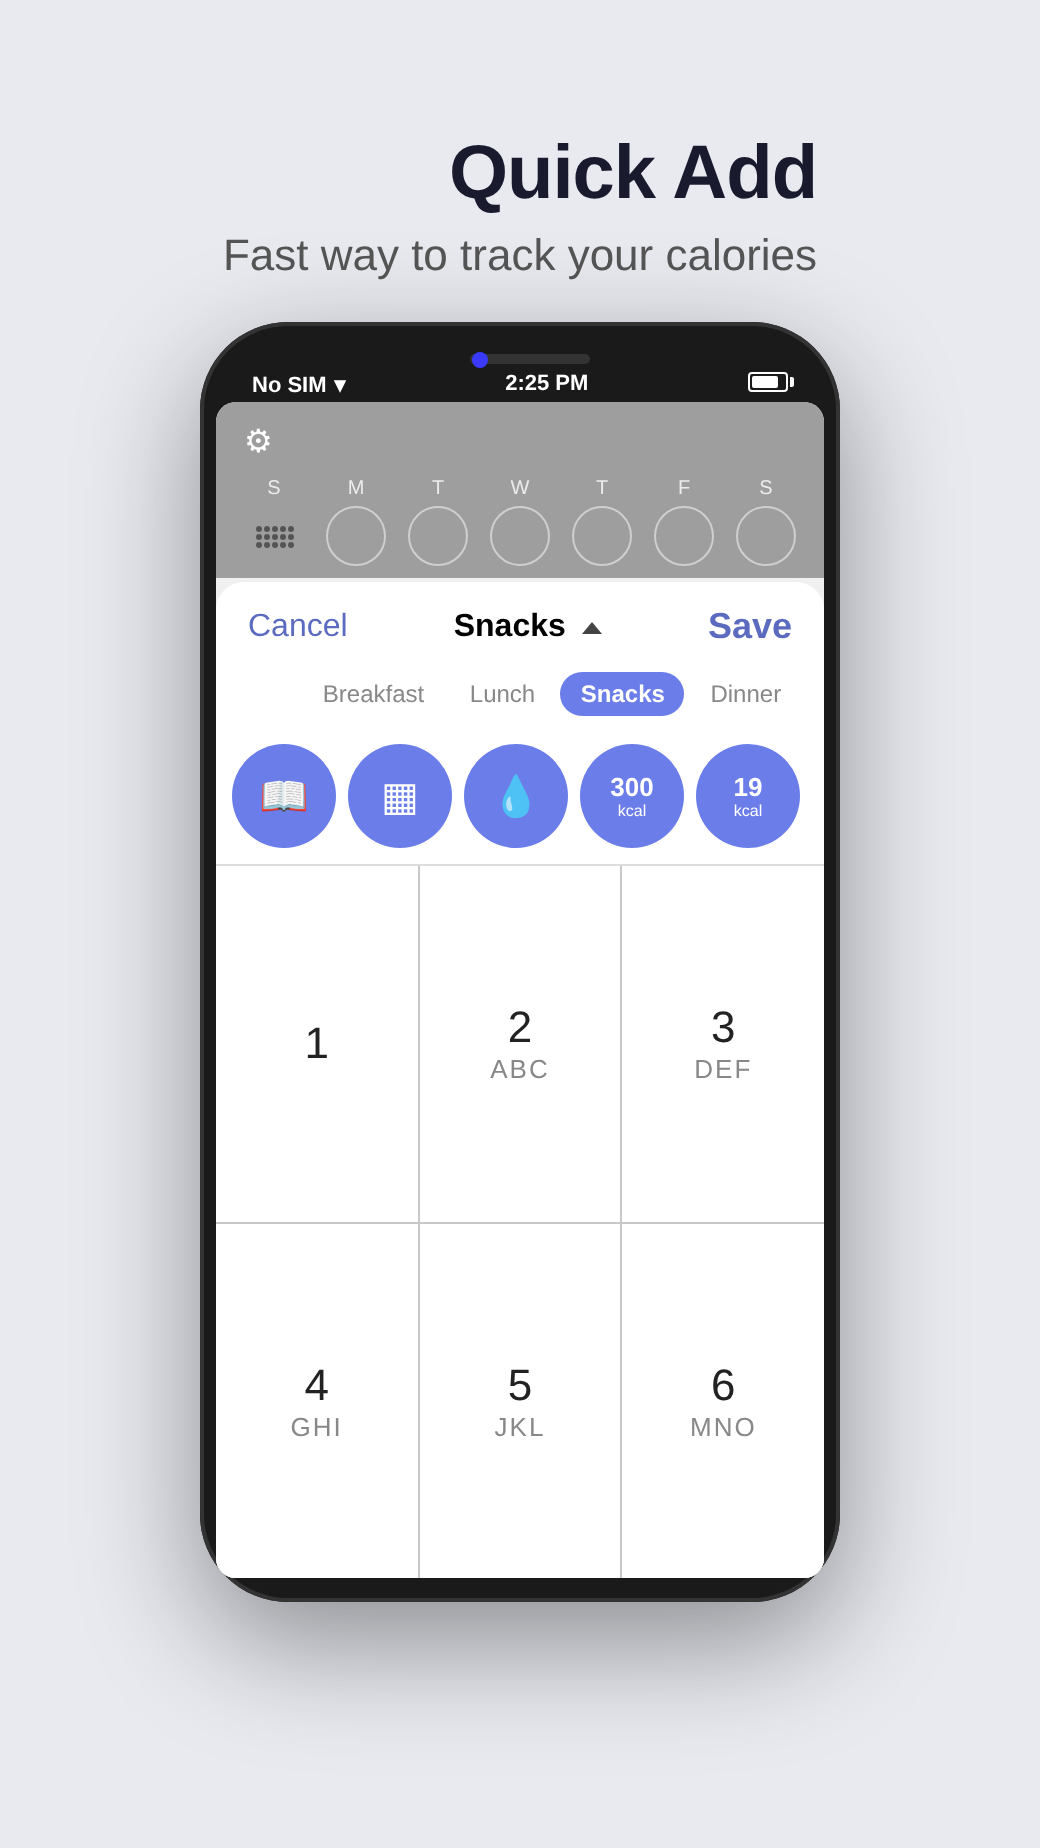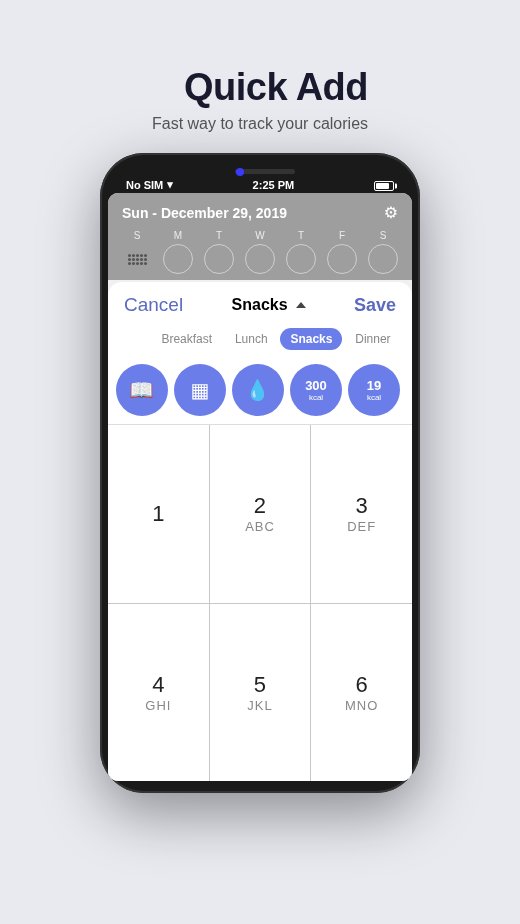--- a/index.html
+++ b/index.html
@@ -21,21 +21,21 @@
     }
 
     .main-title {
       font-size: 38px;
       font-weight: 800;
       color: #1a1a2e;
       letter-spacing: -0.5px;
     }
 
     .subtitle {
-      font-size: 16px;
+      font-size: 22px;
       color: #555;
       margin-top: 6px;
       font-weight: 400;
     }
 
     
     .phone-shell {
       width: 320px;
       height: 640px;
       background: #1a1a1a;
@@ -72,21 +72,21 @@
       background: #333;
       border-radius: 3px;
       margin-left: 10px;
     }
 
     
     .status-bar {
       width: 100%;
       display: flex;
       justify-content: space-between;
-      align-items: flex-end;
+      align-items: flex-start;
       padding: 2px 18px;
       color: white;
       font-size: 11px;
       font-weight: 600;
     }
     .status-left { display: flex; align-items: center; gap: 4px; }
     .wifi-icon { font-size: 11px; }
     .status-time { font-size: 11px; font-weight: 600; }
     .status-right { display: flex; align-items: center; gap: 3px; }
     .battery-icon {
@@ -203,21 +203,21 @@
 
     
     .modal-top {
       display: flex;
       justify-content: space-between;
       align-items: center;
       padding: 12px 16px 6px;
     }
     .cancel-btn {
       color: #5b6bbf;
-      font-size: 19px;
+      font-size: 16px;
       cursor: pointer;
     }
     .modal-title {
       font-size: 16px;
       font-weight: 700;
       display: flex;
       align-items: center;
       gap: 4px;
     }
     .save-btn {
@@ -367,21 +367,20 @@
       <div class="battery-icon">
         <div class="battery-fill"></div>
       </div>
     </div>
   </div>
 
   <div class="phone-screen">
 
     <div class="calendar-header">
       <div class="date-row">
-        <span class="date-text">Sun - December 29, 2019</span>
         <span class="gear-btn">⚙</span>
       </div>
       <div class="week-row">
 
         <div class="day-item">
           <span class="day-label">S</span>
           <div class="day-circle selected">
             <div class="day-dot-grid">
               <div class="dot-small"></div>
               <div class="dot-small"></div>

